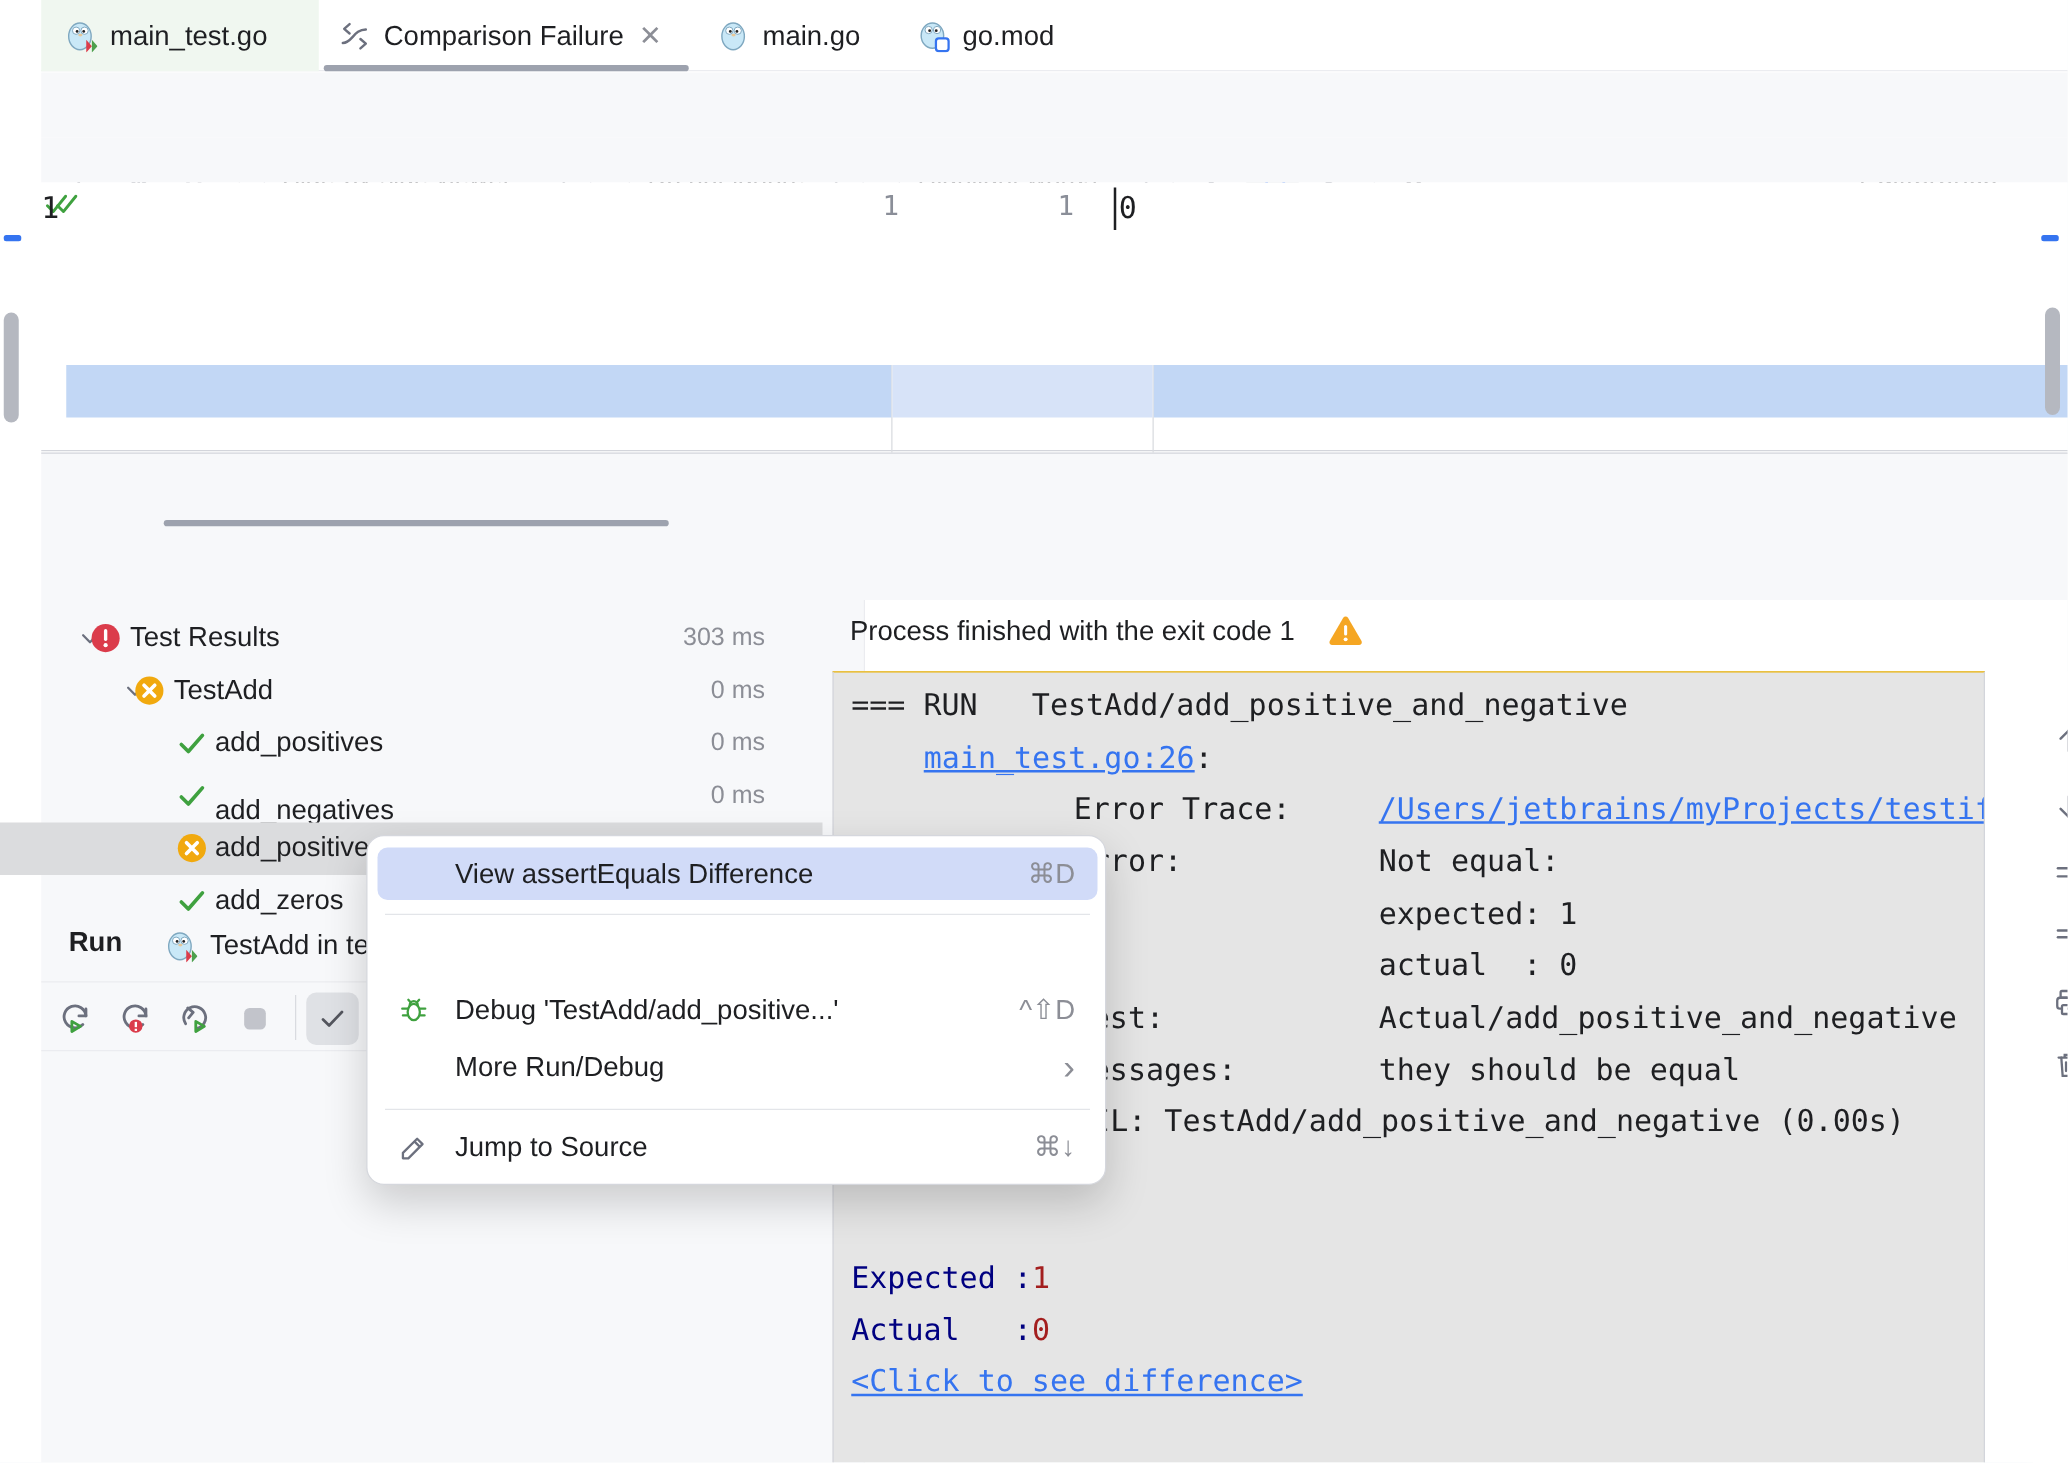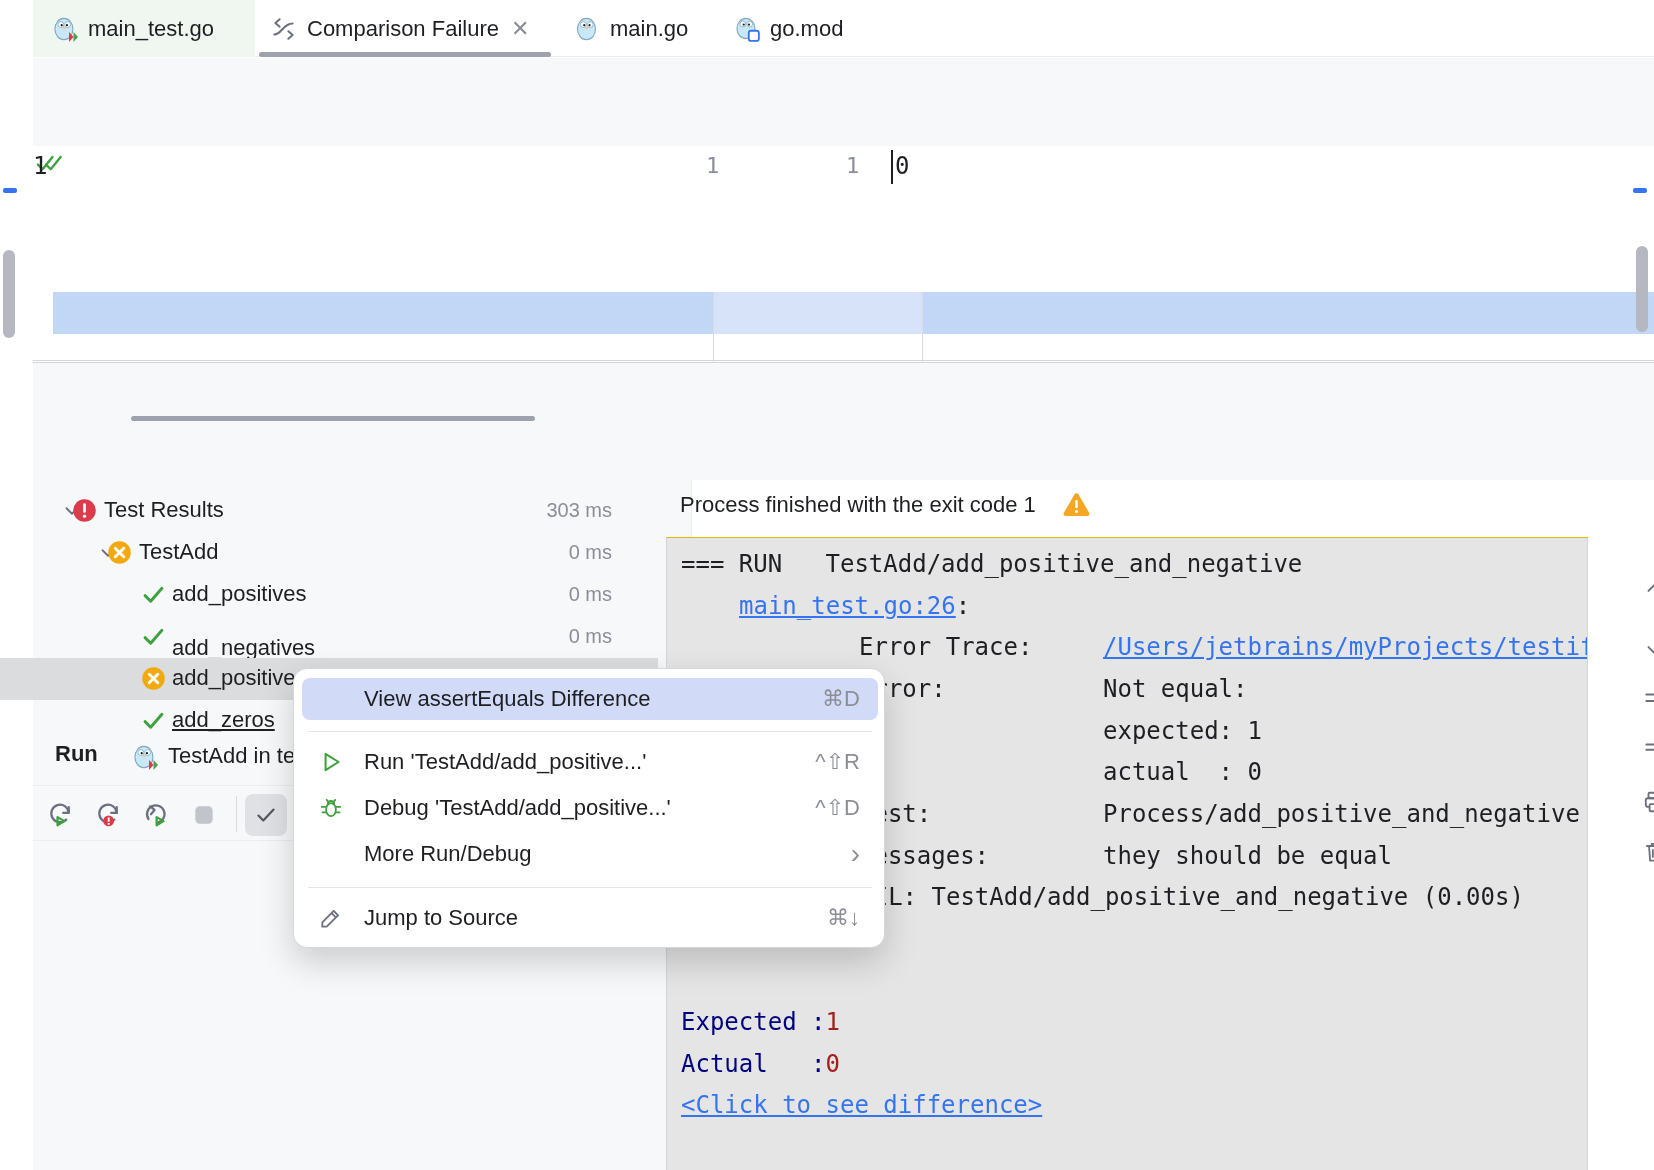--- a/index.html
+++ b/index.html
@@ -402,21 +402,21 @@
       </svg>
     </span>
   <span class="tree-label" style="left:172px;">add_positive_and_negative</span>
 </div>
 <div class="tree-row" style="top:700px;">
   <span class="badge" style="left:140px;">
       <svg width="27" height="27" viewBox="0 0 24 24" fill="none" stroke="#3FA13F" stroke-width="2.6" stroke-linecap="round" stroke-linejoin="round">
         <path d="M4.5 13l5 5L19.5 6.5"></path>
       </svg>
     </span>
-  <span class="tree-label" style="left:172px;text-decoration:underline;">add_zeros</span>
+  <span class="tree-label" style="left:172px;">add_zeros</span>
 </div>
 
 <div class="abs console-head-bg"></div>
 <div class="abs panel-vsep"></div>
 <div class="status-line">
   <span>Process finished with the exit code 1</span>
   <span>
       <svg width="29" height="26" viewBox="0 0 26 23">
         <path d="M11.3 1.8a2 2 0 0 1 3.4 0l9.6 16.6a2 2 0 0 1-1.7 3H3.4a2 2 0 0 1-1.7-3z" fill="#F5A623"></path>
         <rect x="11.9" y="7" width="2.2" height="7.5" rx="1.1" fill="#fff"></rect>
@@ -428,21 +428,21 @@
 <div class="console-box">
   <div class="cline" style="left:14px;top:8px;">=== RUN   TestAdd/add_positive_and_negative</div>
   <div class="cline" style="left:72px;top:50px;"><span class="clink">main_test.go:26</span><span>:</span></div>
   <div class="cline" style="left:192px;top:91px;">Error Trace:</div>
   <div class="cline clink" style="left:436px;top:91px;">/Users/jetbrains/myProjects/testifyToolkit/main_test.go:26</div>
   <div class="cline" style="left:192px;top:133px;">Error:</div>
   <div class="cline" style="left:436px;top:133px;">Not equal:</div>
   <div class="cline" style="left:436px;top:175px;">expected: 1</div>
   <div class="cline" style="left:436px;top:216px;">actual  : 0</div>
   <div class="cline" style="left:192px;top:258px;">Test:</div>
-  <div class="cline" style="left:436px;top:258px;">Process/add_positive_and_negative</div>
+  <div class="cline" style="left:436px;top:258px;">Actual/add_positive_and_negative</div>
   <div class="cline" style="left:192px;top:300px;">Messages:</div>
   <div class="cline" style="left:436px;top:300px;">they should be equal</div>
   <div class="cline" style="left:120px;top:341px;">--- FAIL: TestAdd/add_positive_and_negative (0.00s)</div>
   <div class="cline" style="left:14px;top:466px;"><span class="navy">Expected :</span><span class="dred">1</span></div>
   <div class="cline" style="left:14px;top:508px;"><span class="navy">Actual   :</span><span class="dred">0</span></div>
   <div class="cline clink" style="left:14px;top:549px;">&lt;Click to see difference&gt;</div>
 </div>
 
 <div class="abs con-icons">
   <div class="con-icon" style="top:42px;">
@@ -489,29 +489,20 @@
       </svg>
     </div>
 </div>
 
 <div class="menu">
   <div class="mi hl noicon" style="top:9px;">
     <span class="mi-label">View assertEquals Difference</span>
     <span class="mi-short">⌘D</span>
   </div>
   <div class="msep" style="top:62px;"></div>
-  <div class="mi" style="top:72px;">
-    <span class="mi-icon">
-        <svg width="26" height="26" viewBox="0 0 24 24" fill="none" stroke="#3FA13F" stroke-width="1.9" stroke-linejoin="round">
-          <path d="M7 4.5v15l12-7.5z"></path>
-        </svg>
-      </span>
-    <span class="mi-label">Run 'TestAdd/add_positive...'</span>
-    <span class="mi-short">^⇧R</span>
-  </div>
   <div class="mi" style="top:118px;">
     <span class="mi-icon">
         <svg width="26" height="26" viewBox="0 0 24 24" fill="none" stroke="#3FA13F" stroke-width="1.7" stroke-linecap="round">
           <ellipse cx="12" cy="13.5" rx="4.5" ry="6"></ellipse>
           <path d="M9 8.5a3 3 0 0 1 6 0"></path>
           <path d="M8 4.5l1.8 2M16 4.5l-1.8 2"></path>
           <path d="M7.5 11H3.5M7.5 16H4M16.5 11h4M16.5 16H20"></path>
         </svg>
       </span>
     <span class="mi-label">Debug 'TestAdd/add_positive...'</span>

